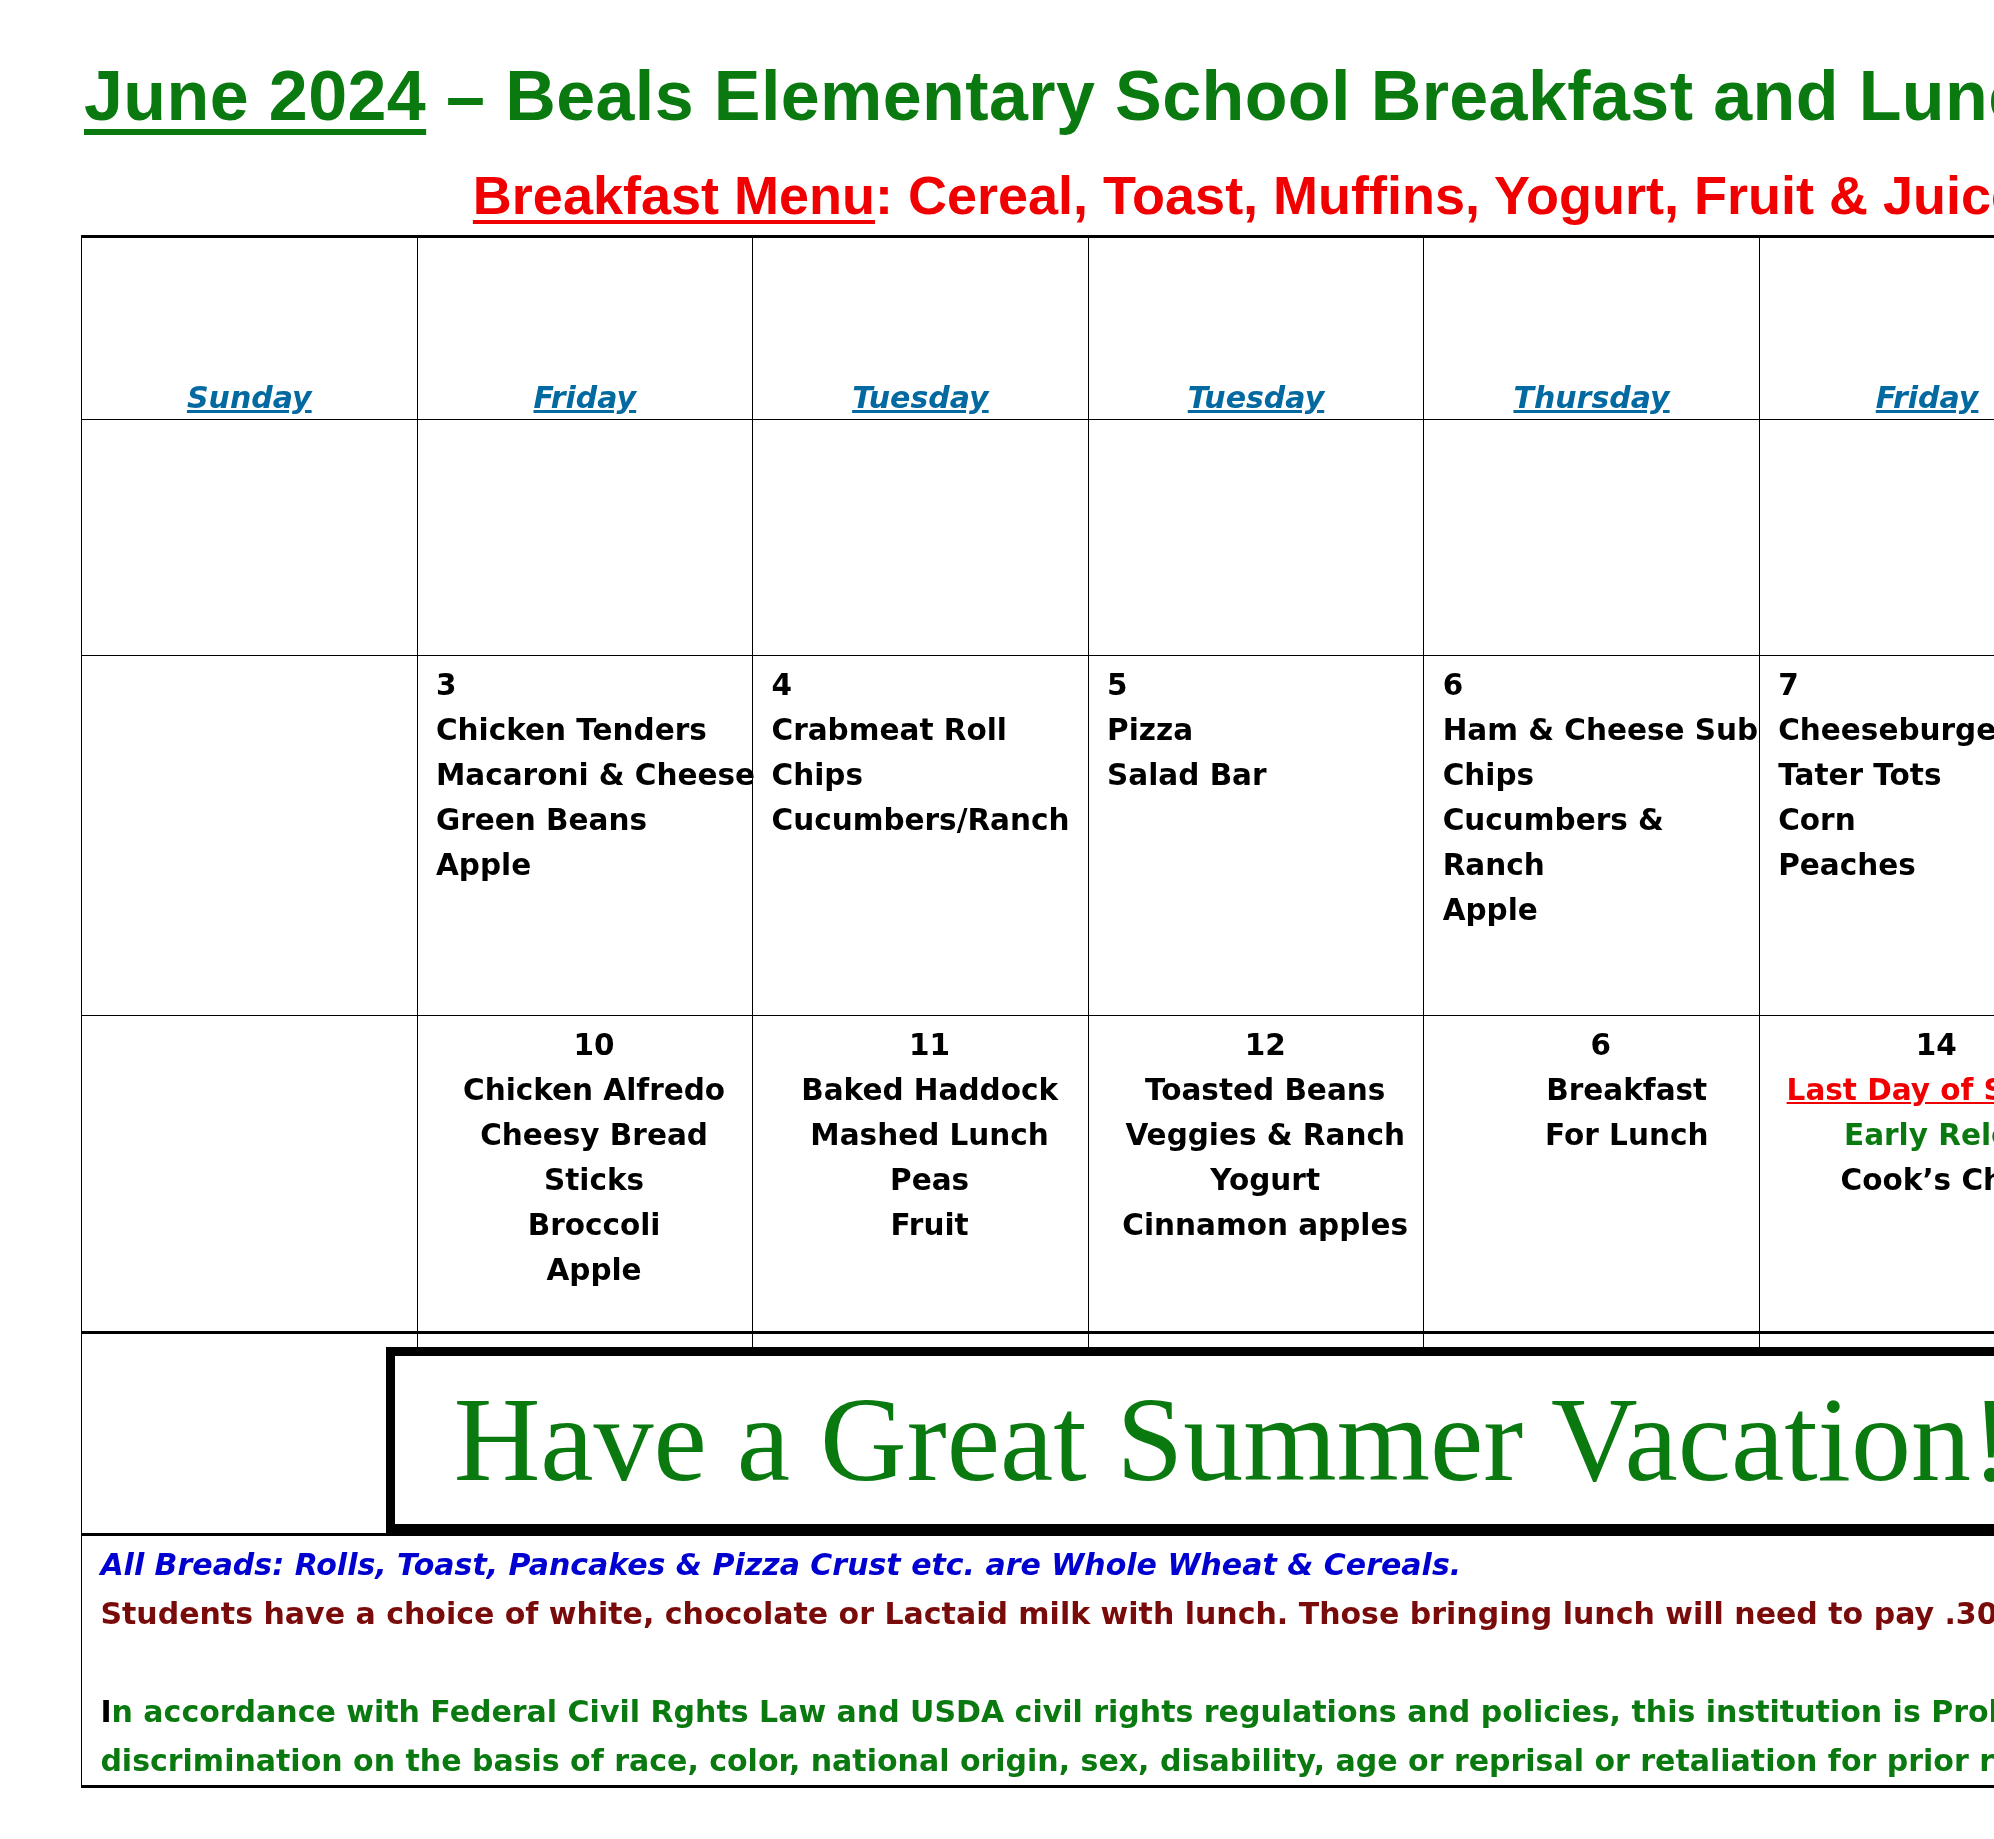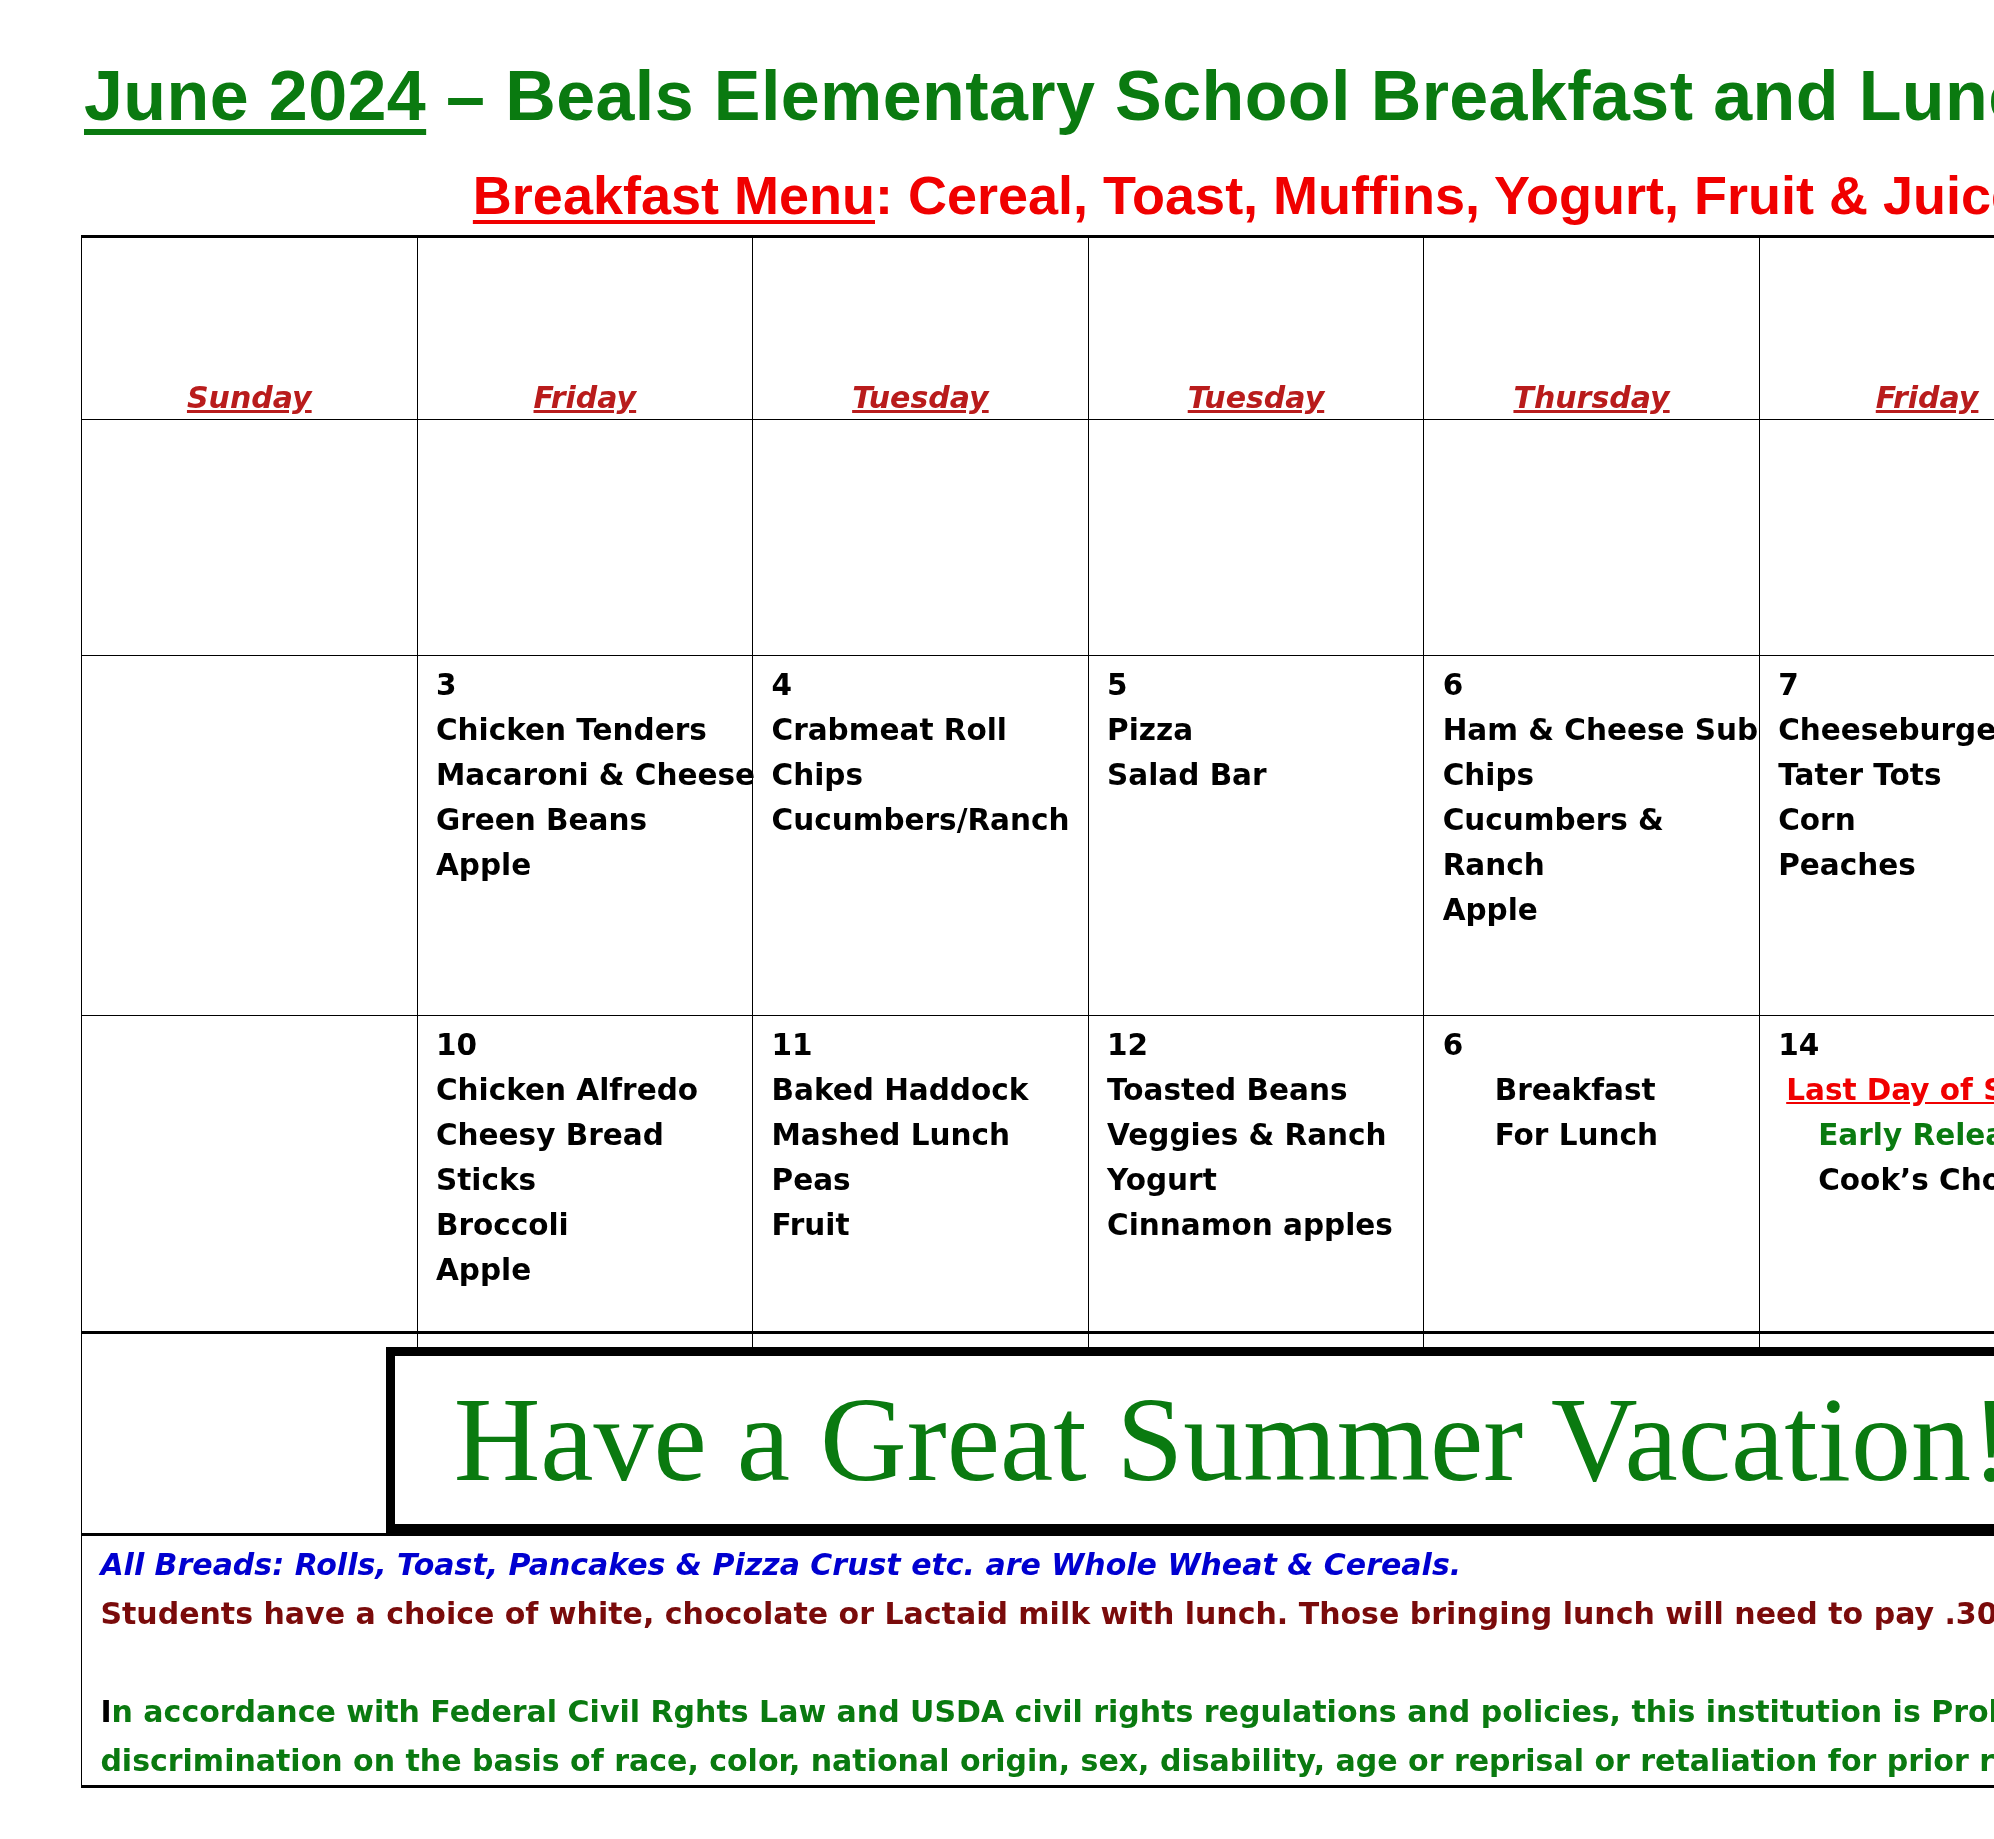--- a/index.html
+++ b/index.html
@@ -3,24 +3,24 @@
 <meta charset="utf-8">
 <style>
   html,body{margin:0;padding:0;background:#fff;}
   body{width:2494px;height:1840px;position:relative;overflow:hidden;font-family:"Liberation Sans",sans-serif;}
   .title{position:absolute;left:84px;top:56px;width:2394px;font-weight:bold;font-size:70px;color:#0a7a10;white-space:nowrap;letter-spacing:0.4px;}
   .title u{text-decoration-thickness:5.6px;text-underline-offset:8.8px;}
   .subtitle{position:absolute;left:0;width:2494px;top:164px;text-align:center;font-weight:bold;font-size:54px;color:#f00000;white-space:nowrap;}
   .subtitle u{text-decoration-thickness:4px;text-underline-offset:5.6px;}
   table{position:absolute;left:81px;top:235px;width:2350px;border-collapse:collapse;table-layout:fixed;}
   td{border:1.6px solid #000;vertical-align:top;padding:0;font-family:"DejaVu Sans",sans-serif;font-weight:bold;font-size:29.5px;line-height:45px;color:#000;}
-  th{border:1.6px solid #000;border-top:3.2px solid #000;vertical-align:bottom;height:176px;font-family:"DejaVu Sans",sans-serif;font-weight:bold;font-style:italic;text-decoration:underline;font-size:30px;padding-bottom:4px;color:#b91c1c;text-align:center;}
+  th{border:1.6px solid #000;border-top:3.2px solid #000;vertical-align:bottom;height:176px;font-family:"DejaVu Sans",sans-serif;font-weight:bold;font-style:italic;text-decoration:underline;font-size:30px;padding-bottom:4px;color:#0369a1;text-align:center;}
   .r1 td{height:235px;}
   .r2 td{height:359px;}
-  .r3 td{height:315px;}
+  .r3 td{height:315px;text-align:center;}
   .r4 td{height:199px;border-top:3.2px solid #000;}
   .cell{padding:7.2px 0 0 18.4px;}
   .cell .line{display:block;white-space:nowrap;}
   .c14 .red{color:#f00000;text-decoration:underline;padding-left:8px;}
   .c14 .green{color:#0a7a10;padding-left:40px;}
   .c14 .blk{padding-left:40px;}
   .c13 .ind{padding-left:52px;}
   .banner{position:absolute;left:386px;top:1347px;width:1867px;height:168px;border:9.6px solid #000;background:#fff;display:flex;align-items:center;justify-content:center;font-family:"Liberation Serif",serif;font-size:120px;color:#0a7a10;white-space:nowrap;}
   .footer td{border-top:3.2px solid #000;border-bottom:3.2px solid #000;height:239px;padding:0 0 0 18.4px;font-size:30px;line-height:49px;}
   .f1{color:#0000d0;font-style:italic;display:block;margin-top:4px;}

